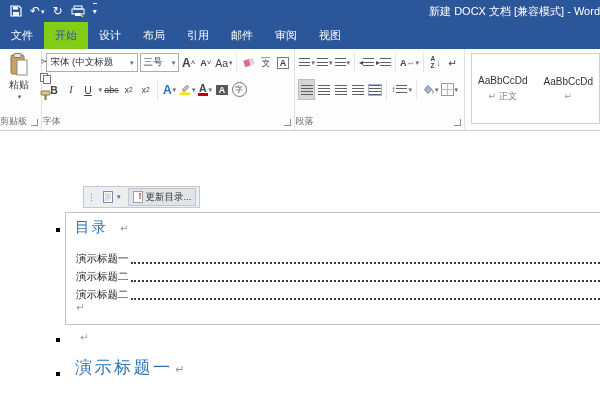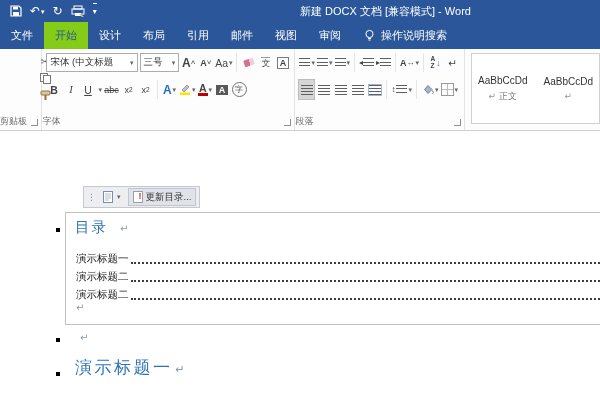--- a/index.html
+++ b/index.html
@@ -3,21 +3,21 @@
 <meta charset="utf-8">
 <style>
   html,body{margin:0;padding:0;width:600px;height:400px;overflow:hidden;
     font-family:"Liberation Sans","DejaVu Sans",sans-serif;background:#fff}
   
   .titlebar{height:22px;background:#2b579a;position:relative;display:flex;align-items:center;color:#fff}
   .qat{display:flex;align-items:center;gap:8px;padding-left:10px}
   .qic{height:14px;display:flex;align-items:center;justify-content:center;font-size:12px;line-height:1;color:#fff;cursor:default}
   .qdd{font-size:7px;margin-left:1px}
   .qcaret{font-size:8px;border-top:1px solid #fff;padding-top:1px;line-height:1}
-  .wintitle{position:absolute;left:300px;width:300px;text-align:left;font-size:11px;white-space:nowrap}
+  .wintitle{position:absolute;left:300px;width:300px;text-align:right;font-size:11px;white-space:nowrap}
   
   .tabrow{height:27px;background:#2b579a;display:flex;align-items:stretch;color:#fff;font-size:11px}
   .tab{display:flex;align-items:center;padding:0 11px;cursor:default;white-space:nowrap}
   .tab.active{background:#84cc16;color:#2b579a}
   .tellme{display:flex;align-items:center;gap:6px;padding:0 8px;margin-left:4px}
   
   .ribbon{height:81px;background:#fdfdfd;display:flex;border-bottom:1px solid #d2d0ce;font-size:10px;color:#444}
   .group{position:relative;border-right:1px solid #e3e2e1}
   .glabel{position:absolute;bottom:2px;left:0;right:10px;font-size:9px;color:#6e6e6e}
   .lnch{position:absolute;bottom:4px;right:3px;width:6px;height:6px;border-right:1px solid #8f8f8f;border-bottom:1px solid #8f8f8f}
@@ -117,36 +117,38 @@
   <div class="wintitle">新建 DOCX 文档 [兼容模式] - Word</div>
 </div>
 
 <div class="tabrow">
   <div class="tab">文件</div>
   <div class="tab active">开始</div>
   <div class="tab">设计</div>
   <div class="tab">布局</div>
   <div class="tab">引用</div>
   <div class="tab">邮件</div>
+  <div class="tab">审阅</div>
   <div class="tab">视图</div>
-  <div class="tab">审阅</div>
-  <div class="tellme">
-    <span>
-      <svg width="11" height="13" viewBox="0 0 11 13">
-          <circle cx="5.5" cy="5" r="3.6" fill="none" stroke="#fff"></circle>
-          <path d="M4 9.5 h3 M4.4 11 h2.2" stroke="#fff"></path>
-        </svg>
-    </span>
-    <span>操作说明搜索</span>
-  </div>
 </div>
 
 <div class="ribbon">
 
   <div class="group clip">
+    <div class="paste">
+      <span>
+        <svg width="20" height="24" viewBox="0 0 20 24">
+            <rect x="2" y="2" width="13" height="19" rx="1.5" fill="#c9a268" stroke="#8f7341"></rect>
+            <rect x="5" y="0.5" width="7" height="4" rx="1" fill="#e8e6e3" stroke="#8f7341"></rect>
+            <rect x="8" y="7" width="10" height="15" fill="#fff" stroke="#8a8a8a"></rect>
+          </svg>
+      </span>
+      <span>粘贴</span>
+      <span class="dd">▾</span>
+    </div>
     <div class="minicol">
       <span class="mi">✂</span>
       <span class="mi">
         <svg width="11" height="11" viewBox="0 0 11 11">
             <rect x="0.5" y="0.5" width="7" height="8" fill="#fff" stroke="#777"></rect>
             <rect x="3.5" y="2.5" width="7" height="8" fill="#fff" stroke="#777"></rect>
           </svg>
       </span>
       <span class="mi">
         <svg width="11" height="11" viewBox="0 0 11 11">

